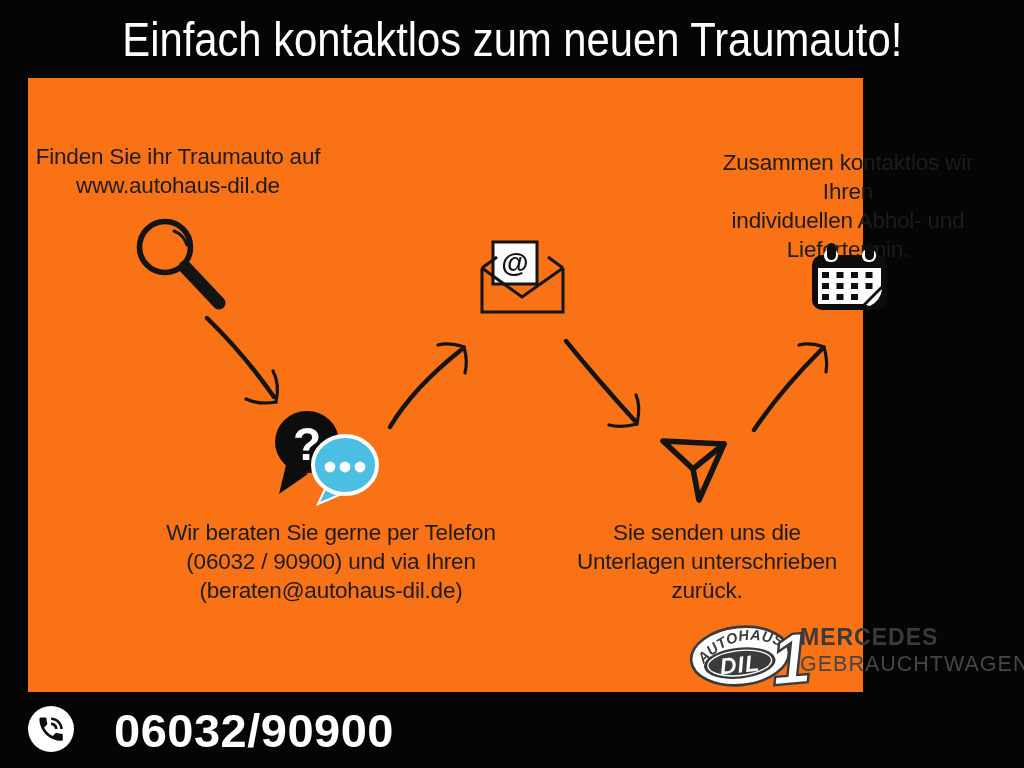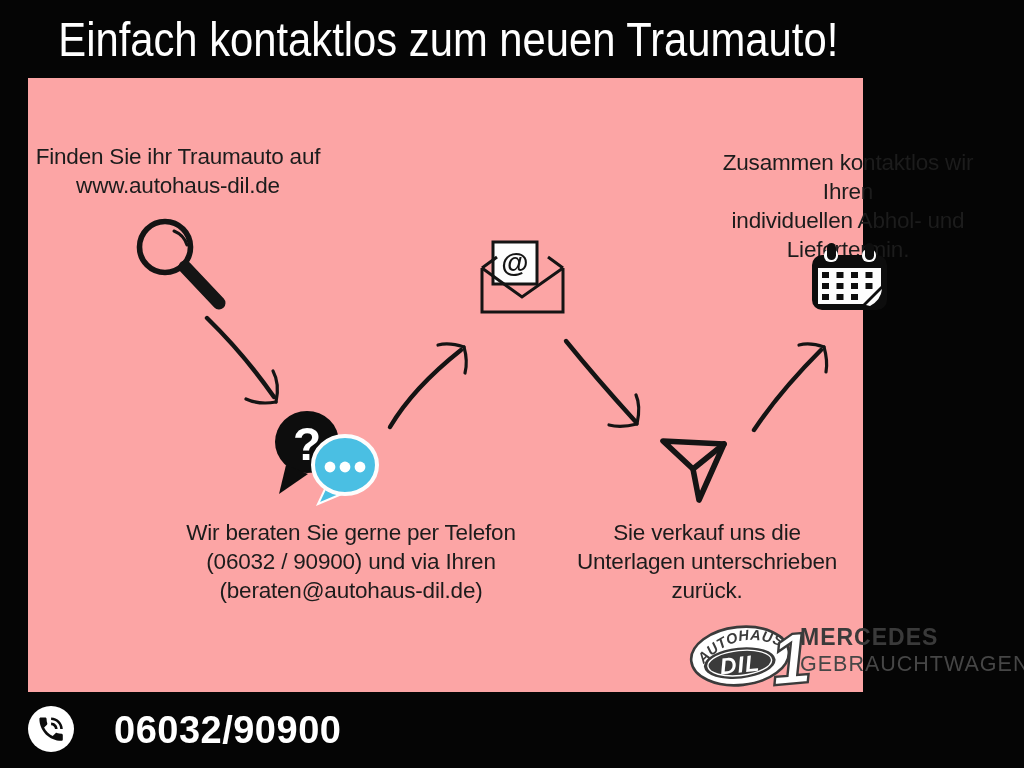--- a/index.html
+++ b/index.html
@@ -4,51 +4,51 @@
 <style>
   html,body { margin:0; padding:0; }
   .page {
     position:relative; width:1024px; height:768px;
     background:#050505; overflow:hidden;
     font-family:"Liberation Sans", sans-serif;
   }
   
   .header {
     position:absolute; left:0; top:0; width:1024px; height:78px;
-    display:flex; align-items:center; justify-content:flex-start;
+    display:flex; align-items:center; justify-content:center;
   }
   .header h1 {
     margin:0; color:#fff; font-weight:400; font-size:48px;
     transform:scaleX(0.87); transform-origin:center; white-space:nowrap;
     letter-spacing:0px;
   }
   
   .content {
     position:absolute; left:28px; top:78px; width:835px; height:614px;
-    background:#fca5a5;
+    background:#f97316;
   }
   .arrow-layer { position:absolute; left:0; top:0; }
   .txt {
     position:absolute; text-align:center; color:#1c1c1c;
     font-size:22.5px; line-height:29px; white-space:pre-line;
     letter-spacing:-0.2px;
   }
   .txt b { font-weight:400; }
   .icon { position:absolute; }
   
   .brand { position:absolute; left:772px; top:546px; color:#3a3a3a; }
   .brand .b1 { font-size:23px; font-weight:700; letter-spacing:1px; line-height:27px; }
   .brand .b2 { font-size:21.5px; font-weight:400; letter-spacing:1px; line-height:27px; color:#464646; }
   
   .footer {
     position:absolute; left:0; top:692px; width:1024px; height:76px;
     background:#050505; display:flex; align-items:center;
   }
   .footer .phone-num {
-    color:#fff; font-size:38px; font-weight:700; margin-left:14px; letter-spacing:0.5px;
+    color:#fff; font-size:47px; font-weight:700; margin-left:14px; letter-spacing:0.5px;
   }
 </style>
 </head>
 <body>
 
 <div class="page">
 
   <div class="header">
     <h1>Einfach kontaktlos zum neuen Traumauto!</h1>
   </div>
@@ -81,23 +81,23 @@
     </svg>
 
     <div class="txt" style="left:0px; top:64px; width:300px;">Finden Sie ihr Traumauto auf
 www.autohaus-dil.de</div>
 
 
     <div class="txt" style="left:668px; top:70px; width:304px;">Zusammen kontaktlos wir Ihren
 individuellen Abhol- und
 Liefertermin.</div>
 
-    <div class="txt" style="left:153px; top:440px; width:340px;"><span>Wir beraten Sie gerne per Telefon</span><br><b>(06032 / 90900)</b><span> und via Ihren</span><br><b>(beraten@autohaus-dil.de)</b></div>
+    <div class="txt" style="left:133px; top:440px; width:340px;"><span>Wir beraten Sie gerne per Telefon</span><br><b>(06032 / 90900)</b><span> und via Ihren</span><br><b>(beraten@autohaus-dil.de)</b></div>
 
-    <div class="txt" style="left:529px; top:440px; width:300px;">Sie verkauf uns die
+    <div class="txt" style="left:529px; top:440px; width:300px;">Sie senden uns die
 Unterlagen unterschrieben
 zurück.</div>
 
     <svg class="icon" style="left:104px; top:136px;" width="105" height="105" viewBox="0 0 105 105">
       <circle cx="33" cy="33" r="25.5" fill="none" stroke="#141414" stroke-width="5.6"></circle>
       <path d="M42,17 Q52,21 55,31" fill="none" stroke="#141414" stroke-width="3" stroke-linecap="round"></path>
       <line x1="53" y1="53" x2="87" y2="89" stroke="#141414" stroke-width="13" stroke-linecap="round"></line>
     </svg>
 
     <svg class="icon" style="left:238px; top:325px;" width="120" height="110" viewBox="0 0 120 110">

